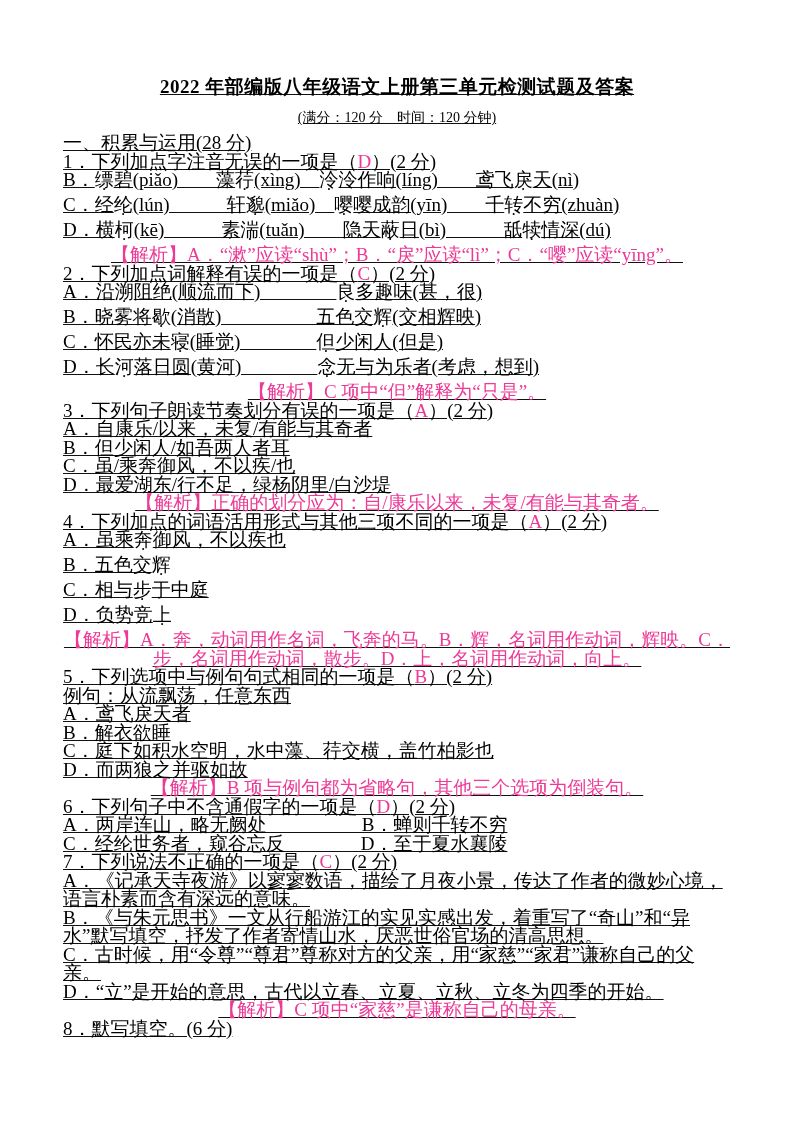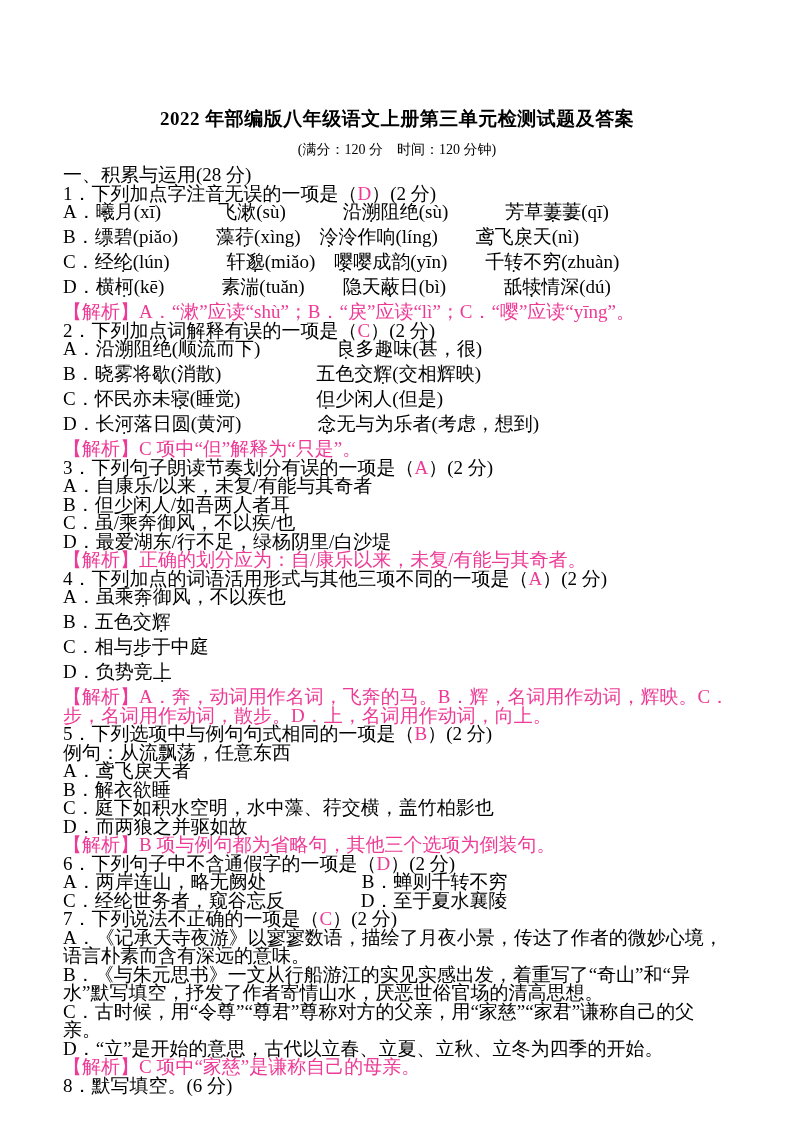--- a/index.html
+++ b/index.html
@@ -1,50 +1,49 @@
 <!DOCTYPE html>
 <html><head>
 <meta charset="utf-8">
 <style>
   html, body { margin:0; padding:0; }
   body {
     width:793px; height:1122px; background:#ffffff; color:#111;
     font-family:"Liberation Serif","DejaVu Serif",serif;
     overflow:hidden;
   }
-  .page { box-sizing:border-box; padding:106px 62px 0 63px; }
+  .page { box-sizing:border-box; padding:74px 62px 0 63px;text-decoration:underline; }
   .title {
     font-size:19px; font-weight:bold; text-align:center;
     margin:0 0 9px 0; letter-spacing:0.5px; color:#000;
   }
   .subtitle { font-size:14px; text-align:center; margin:8px 0 7px 0; color:#000; }
   .content { }
   .line {
     font-size:19px; line-height:18.5px; color:#000;
     word-break:break-all;
   }
   .opt { margin-bottom:6.5px; }
-  .jiexi { color:#ED3A96; }
+  .jiexi { color:#ED3A96;text-align:center; }
   .ans { color:#ED3A96; }
   .dot { position:relative; display:inline-block; }
   .dot::after {
     content:"\2022"; position:absolute; left:50%; bottom:-0.5em;
     transform:translateX(-50%); font-size:8px; line-height:1; color:#000;
   }
 </style>
 </head>
 <body>
 
 <div class="page">
   <h1 class="title">2022 年部编版八年级语文上册第三单元检测试题及答案</h1>
   <div class="subtitle">(满分：120 分　时间：120 分钟)</div>
   <div class="content">
     <div class="line">一、积累与运用(28 分)</div>
     <div class="line">1．下列加点字注音无误的一项是（<span class="ans">D</span>）(2 分)</div>
-    <div class="line opt">A．<span class="dot">曦</span>月(xī)　　　飞<span class="dot">漱</span>(sù)　　　沿<span class="dot">溯</span>阻绝(sù)　　　芳草<span class="dot">萋</span>萋(qī)</div>
     <div class="line opt">B．<span class="dot">缥</span>碧(piǎo)　　藻<span class="dot">荇</span>(xìng)　<span class="dot">泠</span>泠作响(líng)　　鸢飞<span class="dot">戾</span>天(nì)</div>
     <div class="line opt">C．经<span class="dot">纶</span>(lún)　　　轩<span class="dot">邈</span>(miǎo)　<span class="dot">嘤</span>嘤成韵(yīn)　　千<span class="dot">转</span>不穷(zhuàn)</div>
     <div class="line opt">D．横<span class="dot">柯</span>(kē)　　　素<span class="dot">湍</span>(tuǎn)　　隐天<span class="dot">蔽</span>日(bì)　　　舐<span class="dot">犊</span>情深(dú)</div>
     <div class="line jiexi">【解析】A．“漱”应读“shù”；B．“戾”应读“lì”；C．“嘤”应读“yīng”。</div>
     <div class="line">2．下列加点词解释有误的一项是（<span class="ans">C</span>）(2 分)</div>
     <div class="line opt">A．沿<span class="dot">溯</span>阻绝(顺流而下)　　　　<span class="dot">良</span>多趣味(甚，很)</div>
     <div class="line opt">B．晓雾将<span class="dot">歇</span>(消散)　　　　　五色交<span class="dot">辉</span>(交相辉映)</div>
     <div class="line opt">C．怀民亦未<span class="dot">寝</span>(睡觉)　　　　<span class="dot">但</span>少闲人(但是)</div>
     <div class="line opt">D．长<span class="dot">河</span>落日圆(黄河)　　　　<span class="dot">念</span>无与为乐者(考虑，想到)</div>
     <div class="line jiexi">【解析】C 项中“但”解释为“只是”。</div>

